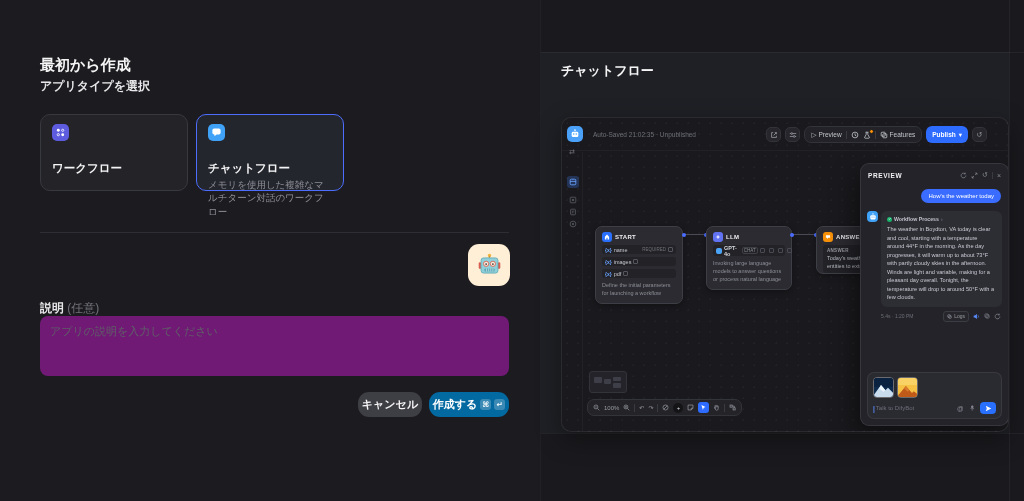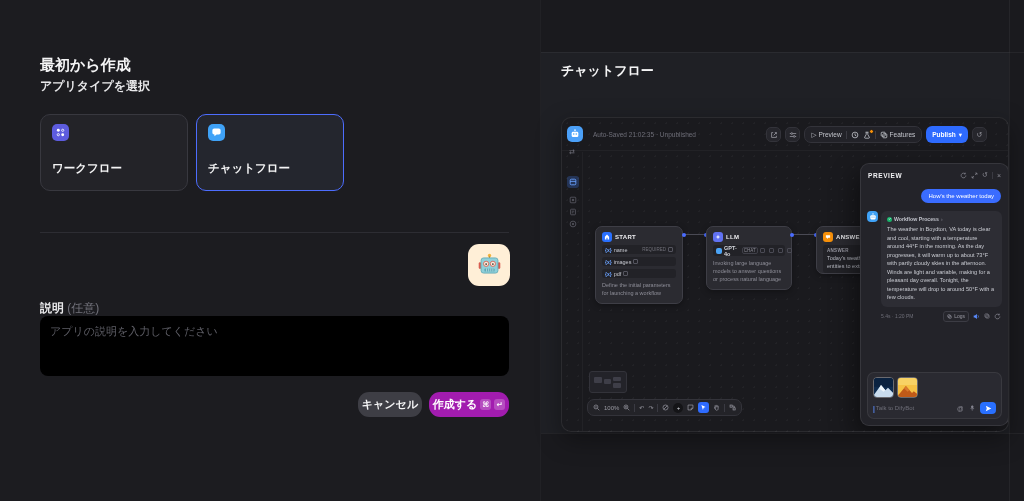--- a/index.html
+++ b/index.html
@@ -15,27 +15,27 @@
   .tcard { width:148px; height:77px; background:#232328; border:1px solid #38383f; border-radius:10px; padding:9px 11px; cursor:pointer; }
   .tcard.selected { border:1px solid #4d6dfe; background:#24262e; }
   .tcard-icon { width:17px; height:17px; border-radius:5px; display:flex; align-items:center; justify-content:center; }
   .tcard-title { font-size:11.5px; font-weight:700; color:#f4f4f5; margin-top:20px; }
   .tcard-desc { font-size:9.5px; color:#8d8d96; line-height:1.4; margin-top:2px; }
   .beginner { position:absolute; left:40px; top:206px; font-size:10.5px; color:#8d8d96; font-weight:600; cursor:pointer; display:flex; gap:5px; align-items:center; }
   .l-divider { position:absolute; left:40px; top:232px; width:469px; height:1px; background:#2d2d33; }
   .name-input { position:absolute; left:40px; top:260px; width:418px; height:26px; background:#27272b; border:1px solid #474750; border-radius:8px; color:#f4f4f5; font-size:11px; font-weight:600; padding:0 10px; outline:none; font-family:inherit; }
   .app-icon-btn { position:absolute; left:468px; top:244px; width:42px; height:42px; border-radius:11px; background:#ffefd7; display:flex; align-items:center; justify-content:center; cursor:pointer; }
   .opt { font-weight:400; color:#71717a; }
-  .desc-area { position:absolute; left:40px; top:316px; width:469px; height:60px; background:#000000; border:none; border-radius:8px; color:#e4e4e7; font-size:11px; padding:8px 10px; resize:none; outline:none; font-family:Liberation Mono, monospace; }
+  .desc-area { position:absolute; left:40px; top:316px; width:469px; height:60px; background:#701a75; border:none; border-radius:8px; color:#e4e4e7; font-size:11px; padding:8px 10px; resize:none; outline:none; font-family:Liberation Mono, monospace; }
   .desc-area::placeholder { color:#5f5f67; }
   .name-input::selection { background:#2e63e8; }
   .tpl-link { position:absolute; left:40px; top:399px; font-size:10.5px; font-weight:600; color:#9a9aa3; cursor:pointer; display:flex; gap:5px; align-items:center; }
   .btn { position:absolute; top:392px; height:25px; border:none; border-radius:11px; font-size:11px; font-weight:700; font-family:inherit; display:flex; align-items:center; justify-content:center; cursor:pointer; }
   .btn-cancel { left:358px; width:64px; background:#3e3e45; color:#f4f4f5; }
-  .btn-create { left:429px; width:80px; background:#a21caf; color:#fff; gap:3px; }
+  .btn-create { left:429px; width:80px; background:#0369a1; color:#fff; gap:3px; }
   .kbd { min-width:11px; height:11px; background:rgba(255,255,255,.22); border-radius:3px; font-size:7.5px; display:flex; align-items:center; justify-content:center; padding:0 1px; }
 
   
   .right { position:absolute; left:540px; top:0; width:484px; height:501px; background:#1a1a1e; border-left:1px solid rgba(255,255,255,.03); }
   .r-main-bg { position:absolute; left:0; top:52px; width:468px; height:381px; background:#1f2025; }
   .gl-h { position:absolute; left:0; width:484px; height:1px; background:rgba(255,255,255,.05); }
   .gl-v { position:absolute; left:468px; top:0; width:1px; height:501px; background:rgba(255,255,255,.05); }
   .r-info { position:absolute; left:20px; top:62px; width:360px; }
   .r-title { font-size:13px; font-weight:700; color:#f4f4f5; }
   .r-desc { font-size:11px; color:#9a9aa3; line-height:1.5; margin-top:5px; width:345px; }
@@ -143,20 +143,21 @@
         </div>
         <div class="tcard-title">ワークフロー</div>
       </div>
       <div class="tcard selected">
         <div class="tcard-icon" style="background:#3fa2f7;">
           <svg width="11" height="11" viewBox="0 0 16 16">
               <path d="M2 4.6A2.6 2.6 0 0 1 4.6 2h6.8A2.6 2.6 0 0 1 14 4.6v3.8a2.6 2.6 0 0 1-2.6 2.6H8.2L5 13.6V11h-.4A2.6 2.6 0 0 1 2 8.4z" fill="#fff"></path>
             </svg>
         </div>
         <div class="tcard-title">チャットフロー</div>
+        <div class="tcard-desc">メモリを使用した複雑なマルチターン対話のワークフロー</div>
       </div>
     </div>
 
 
     <div class="l-divider"></div>
 
     <div class="app-icon-btn">
       <svg width="27" height="27" viewBox="0 0 32 32">
         <circle cx="16" cy="4" r="2" fill="#f2b33d"></circle>
           <rect x="15.3" y="5" width="1.4" height="2.2" fill="#c98a2b"></rect>

